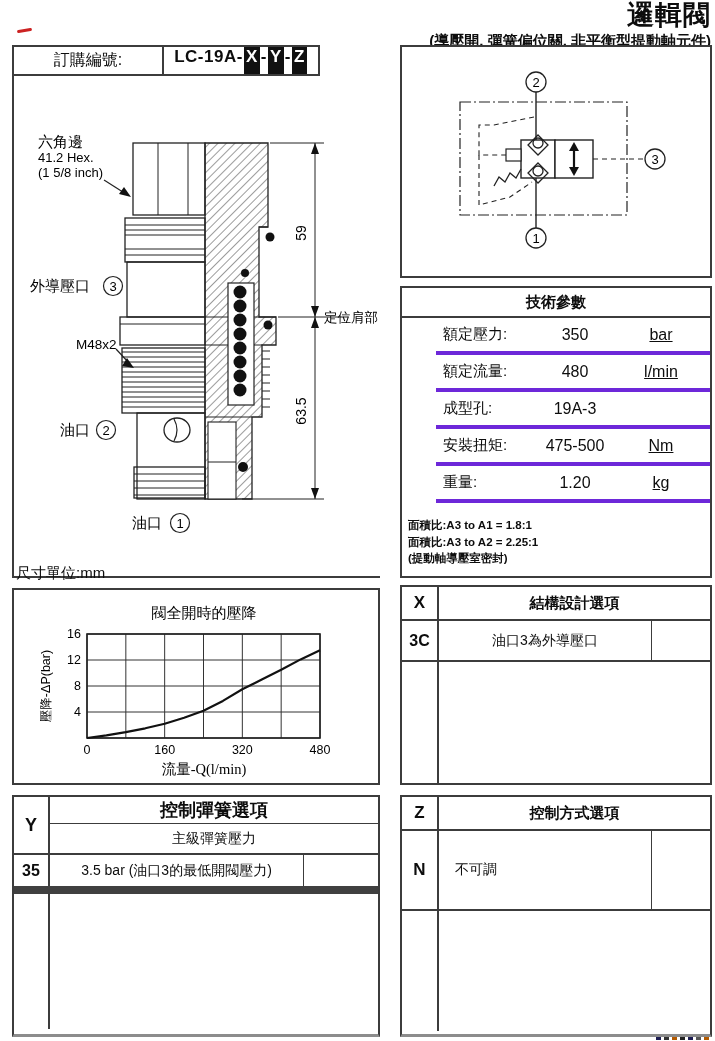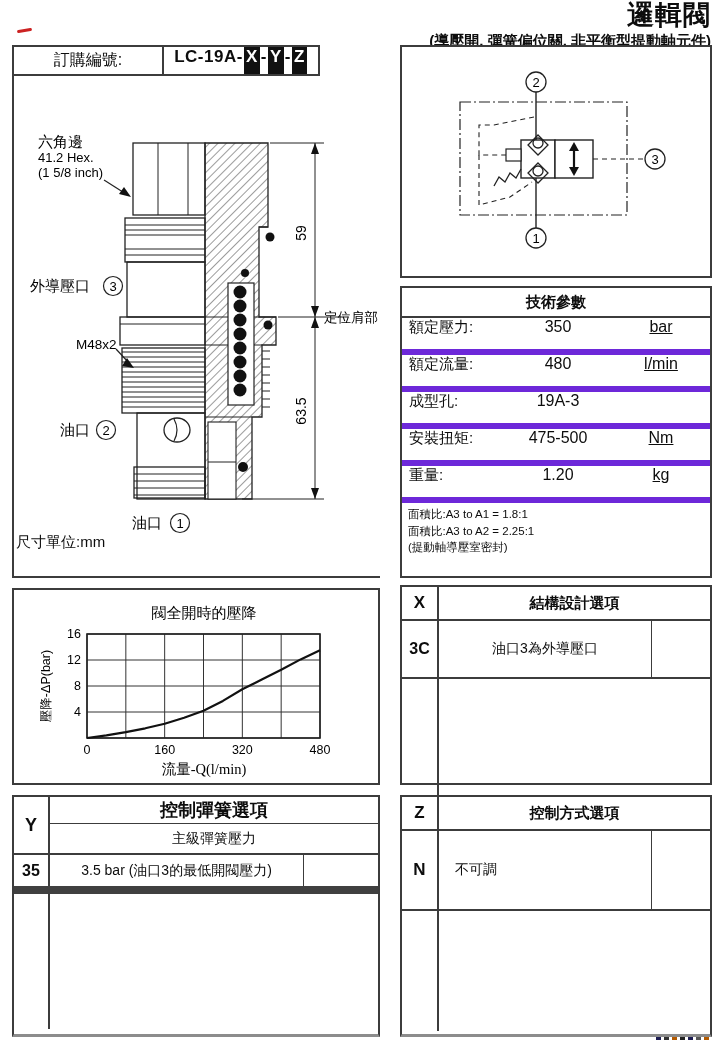--- a/index.html
+++ b/index.html
@@ -18,37 +18,37 @@
                 border-left:2px solid #3c3c3c; border-bottom:2px solid #3c3c3c; }
 
   .order-box { position:absolute; left:12px; top:45px; width:308px; height:31px;
                border:2px solid #3c3c3c; display:flex; background:#fff; }
   .order-label-cell { width:150px; border-right:2px solid #3c3c3c; display:flex;
                       align-items:center; justify-content:center; font-size:16px; }
   .order-code-cell { flex:1; display:flex; justify-content:center;
                      font-size:17px; font-weight:bold; letter-spacing:.5px; }
   .inv { background:#111; color:#fff; padding:0 2px; margin:0 1px; }
 
-  .units-label { position:absolute; left:16px; top:533px; font-size:15px; }
+  .units-label { position:absolute; left:16px; top:564px; font-size:15px; }
 
   .box { position:absolute; border:2px solid #3c3c3c; background:#fff; }
   .symbol-box { left:400px; top:45px; width:312px; height:233px; }
   .tech-box   { left:400px; top:286px; width:312px; height:292px; }
   .chart-box  { left:12px;  top:588px; width:368px; height:197px; }
   .x-box      { left:400px; top:585px; width:312px; height:200px; }
   .y-box      { left:12px;  top:795px; width:368px; height:242px; border-bottom:3px solid #8c8c8c; }
   .z-box      { left:400px; top:795px; width:312px; height:242px; border-bottom:3px solid #8c8c8c; }
 
   .tech-header { height:30px; border-bottom:2px solid #3c3c3c; display:flex;
                  align-items:center; justify-content:center; font-size:15px; font-weight:bold; }
-  .tech-row { height:37px; border-bottom:6px solid #6d28d9; display:flex; align-items:flex-start; font-size:15px; }
+  .tech-row { height:37px; border-bottom:4px solid #6d28d9; display:flex; align-items:center; font-size:15px;margin-left:34px; }
   .tech-row .t-label { width:102px; padding-left:7px; }
   .tech-row .t-value { flex:1; text-align:center; font-size:16px; }
   .tech-row .t-unit  { width:98px; text-align:center; font-size:16px;text-decoration:underline; }
-  .tech-notes { padding:3px 6px; font-size:11.5px; line-height:1.45; }
+  .tech-notes { padding:14px 6px; font-size:11.5px; line-height:1.45;font-weight:bold; }
 
   .opt-header { height:34px; border-bottom:2px solid #3c3c3c; display:flex; }
   .opt-code   { width:37px; border-right:2px solid #3c3c3c; display:flex;
                 align-items:center; justify-content:center; font-weight:bold; font-size:17px; }
   .opt-title  { flex:1; display:flex; align-items:center; justify-content:center;
                 font-weight:bold; font-size:15px; }
   .opt-row { display:flex; border-bottom:2px solid #3c3c3c; }
   .opt-row .opt-code { font-size:16px; }
   .opt-desc { width:213px; border-right:1.5px solid #3c3c3c; display:flex;
               align-items:center; justify-content:center; font-size:14px; }
@@ -329,21 +329,21 @@
       <text transform="rotate(-90 36 96)" x="36" y="96" font-size="12.5" text-anchor="middle">壓降-ΔP(bar)</text>
       <text class="serif" x="190" y="184" font-size="14.5" text-anchor="middle">流量-Q(l/min)</text>
     </svg>
   </div>
 
   <div class="box x-box">
     <div class="opt-header">
       <div class="opt-code">X</div>
       <div class="opt-title">結構設計選項</div>
     </div>
-    <div class="opt-row" style="height:58px">
+    <div class="opt-row" style="height:41px">
       <div class="opt-code">3C</div>
       <div class="opt-desc">油口3為外導壓口</div>
       <div class="opt-rest"></div>
     </div>
     <div class="opt-empty" style="height:121px">
       <div class="col"></div>
     </div>
   </div>
 
   <div class="box y-box">

